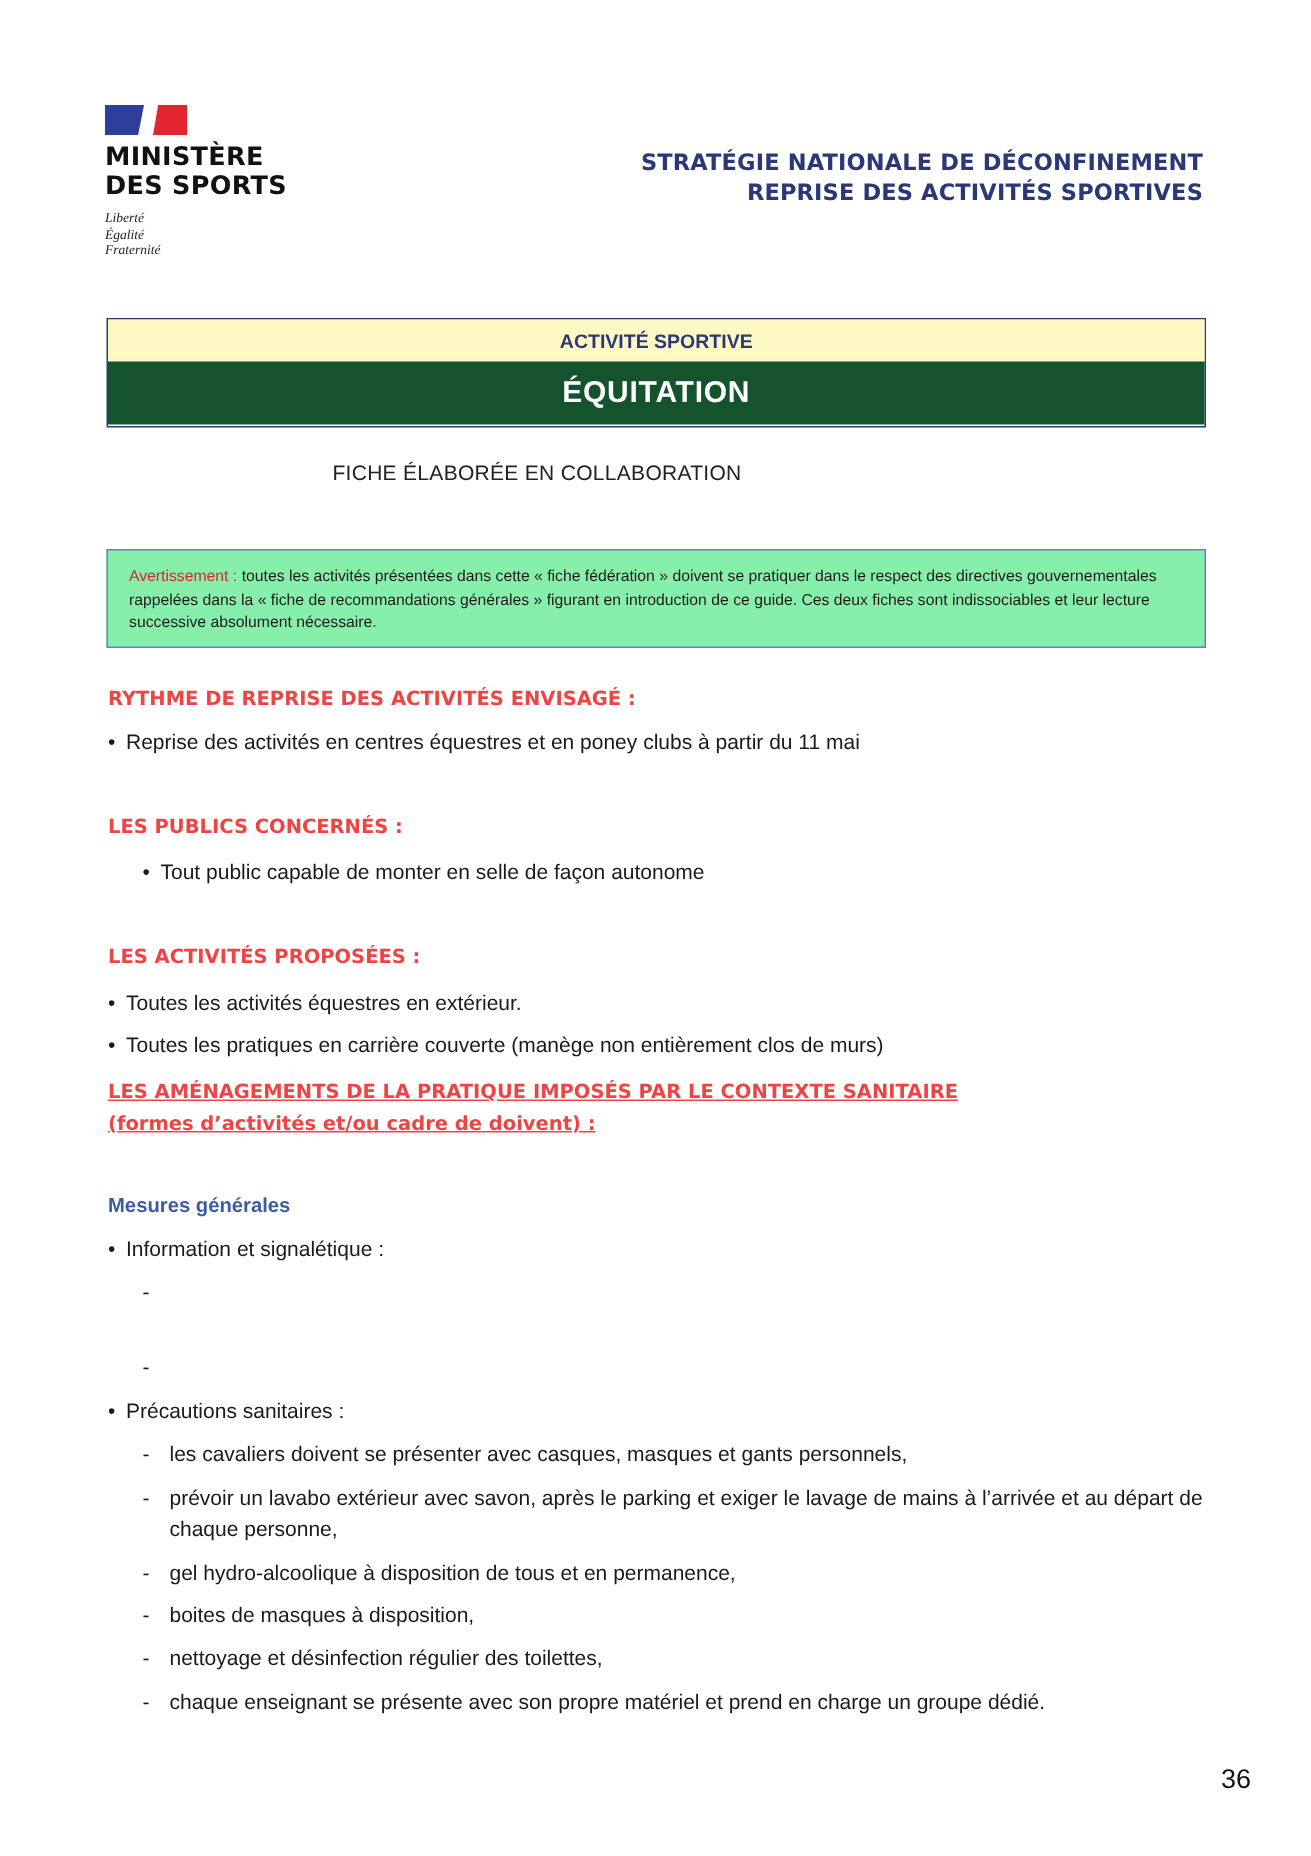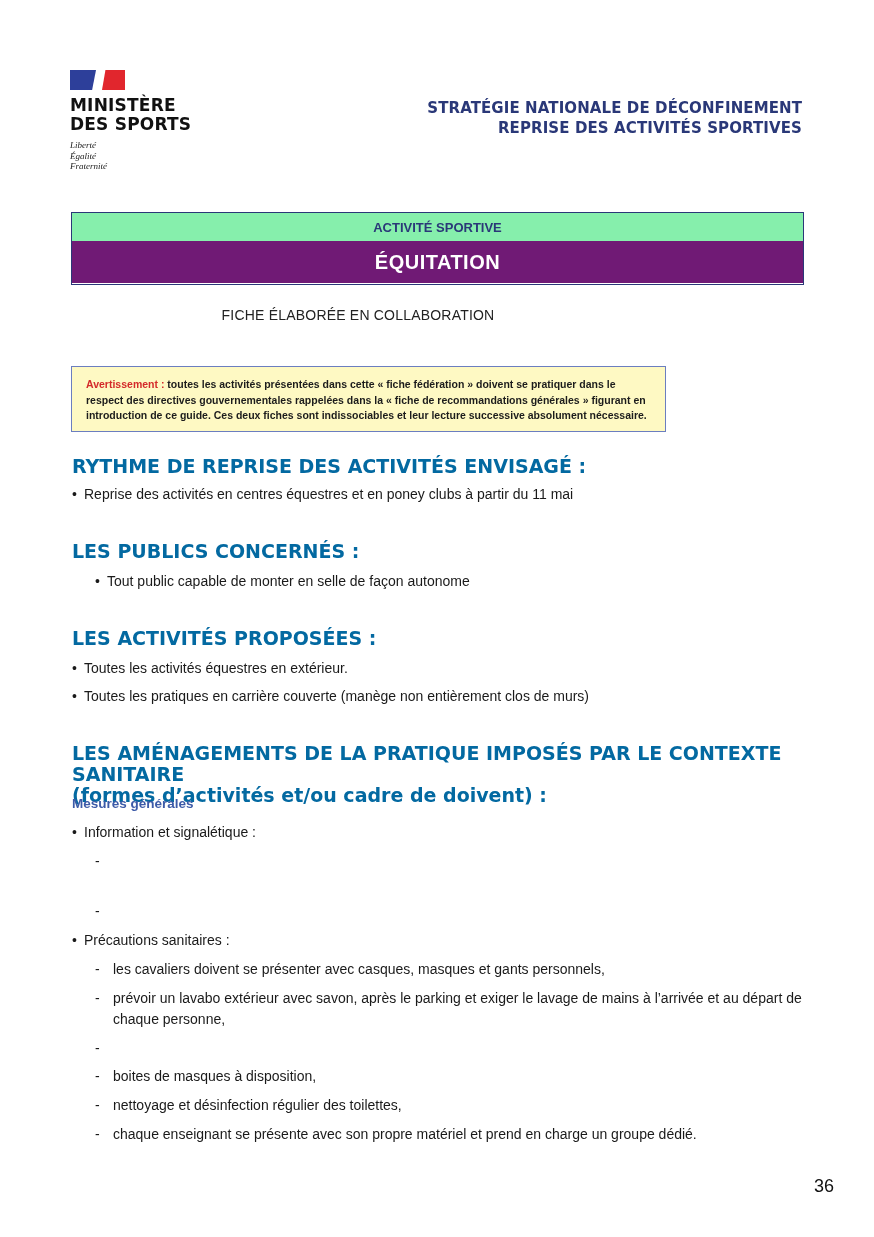--- a/index.html
+++ b/index.html
@@ -12,29 +12,29 @@
     .logo .flag .white { width: 6px; height: 20px; background: #fff; }
     .logo .flag .red { width: 23px; height: 20px; background: #e1262d; clip-path: polygon(15% 0, 100% 0, 100% 100%, 0 100%); }
     .logo .name { font-family: "DejaVu Sans", sans-serif; font-weight: bold; font-size: 17px; line-height: 19px; color: #111; letter-spacing: 0.2px; }
     .logo .motto { font-family: "Liberation Serif", serif; font-style: italic; font-size: 9px; line-height: 10.5px; color: #222; margin-top: 6px; }
 
     .header-right { position: absolute; right: 72px; top: 98px; text-align: right; }
     .header-right .l1, .header-right .l2 { font-family: "DejaVu Sans", sans-serif; font-weight: bold; font-size: 15px; line-height: 20px; color: #2a3878; letter-spacing: 0.1px; }
     .header-right .l3 { font-family: "Liberation Sans", sans-serif; font-size: 16.5px; line-height: 22px; color: #2a3878; margin-top: 6px; letter-spacing: 0.3px; }
 
     .title-box { position: absolute; left: 71px; top: 212px; width: 733px; height: 73px; border: 1.5px solid #2a3878; }
-    .title-box .sub { height: 28px; display: flex; align-items: center; justify-content: center; font-weight: bold; font-size: 13px; color: #2a3878; background: #86efac; }
-    .title-box .main { height: 42px; display: flex; align-items: center; justify-content: center; background: #701a75; color: #fff; font-weight: bold; font-size: 20px; letter-spacing: 0.5px; }
+    .title-box .sub { height: 28px; display: flex; align-items: center; justify-content: center; font-weight: bold; font-size: 13px; color: #2a3878; background: #fef9c3; }
+    .title-box .main { height: 42px; display: flex; align-items: center; justify-content: center; background: #14532d; color: #fff; font-weight: bold; font-size: 20px; letter-spacing: 0.5px; }
 
     .collab { position: absolute; left: 0; width: 716px; top: 305px; text-align: center; font-size: 14px; line-height: 21px; color: #222; letter-spacing: 0.2px; }
 
-    .warning { position: absolute; left: 71px; top: 366px; width: 595px; height: 66px; border: 1.5px solid #6b7ec0; background: #fef9c3; padding: 10px 14px 0 14px; font-size: 10.5px; line-height: 15.5px; font-weight: bold; color: #1c1c1c; }
+    .warning { position: absolute; left: 71px; top: 366px; width: 733px; height: 66px; border: 1.5px solid #6b7ec0; background: #86efac; padding: 10px 14px 0 14px; font-size: 10.5px; line-height: 15.5px; font-weight: normal; color: #1c1c1c; }
     .warning .label { color: #d42a2a; }
 
-    .section-title { position: absolute; left: 72px; font-family: "DejaVu Sans", sans-serif; font-weight: bold; font-size: 19px; line-height: 21px; color: #0369a1; }
+    .section-title { position: absolute; left: 72px; font-family: "DejaVu Sans", sans-serif; font-weight: bold; font-size: 13px; line-height: 21px; color: #ef4444; }
     .subsection-title { position: absolute; left: 72px; font-weight: bold; font-size: 13.5px; color: #3d5ba8; }
 
     .bullet { position: absolute; left: 72px; font-size: 14px; line-height: 21px; color: #1a1a1a; width: 740px; }
     .bullet .dot { display: inline-block; width: 12px; }
     .dash { position: absolute; left: 95px; font-size: 14px; line-height: 21px; color: #1a1a1a; width: 715px; padding-left: 18px; }
     .dash .d { position: absolute; left: 0; top: 0; }
 
     .page-number { position: absolute; right: 40px; top: 1176px; font-size: 18px; font-weight: normal; color: #111; }
   </style>
 </head>
@@ -84,21 +84,21 @@
 </div>
 
 <div class="section-title" style="top:628px;">LES ACTIVITÉS PROPOSÉES :</div>
 <div class="bullet" style="top:658px;">
   <span class="dot">•</span><span>Toutes les activités équestres en extérieur.</span>
 </div>
 <div class="bullet" style="top:686px;">
   <span class="dot">•</span><span>Toutes les pratiques en carrière couverte (manège non entièrement clos de murs)</span>
 </div>
 
-<div class="section-title" style="top:743px;">
+<div class="section-title" style="top:718px;text-decoration:underline;">
   <div>LES AMÉNAGEMENTS DE LA PRATIQUE IMPOSÉS PAR LE CONTEXTE SANITAIRE</div>
   <div>(formes d’activités et/ou cadre de doivent) :</div>
 </div>
 <div class="subsection-title" style="top:796px;">Mesures générales</div>
 
 <div class="bullet" style="top:822px;">
   <span class="dot">•</span><span>Information et signalétique :</span>
 </div>
 <div class="dash" style="top:851px;">
   <span class="d">-</span>
@@ -110,21 +110,21 @@
 <div class="bullet" style="top:930px;">
   <span class="dot">•</span><span>Précautions sanitaires :</span>
 </div>
 <div class="dash" style="top:959px;">
   <span class="d">-</span><span>les cavaliers doivent se présenter avec casques, masques et gants personnels,</span>
 </div>
 <div class="dash" style="top:988px;">
   <span class="d">-</span><span>prévoir un lavabo extérieur avec savon, après le parking et exiger le lavage de mains à l’arrivée et au départ de chaque personne,</span>
 </div>
 <div class="dash" style="top:1038px;">
-  <span class="d">-</span>
+  <span class="d">-</span><span>gel hydro-alcoolique à disposition de tous et en permanence,</span>
 </div>
 <div class="dash" style="top:1066px;">
   <span class="d">-</span><span>boites de masques à disposition,</span>
 </div>
 <div class="dash" style="top:1095px;">
   <span class="d">-</span><span>nettoyage et désinfection régulier des toilettes,</span>
 </div>
 <div class="dash" style="top:1124px;">
   <span class="d">-</span><span>chaque enseignant se présente avec son propre matériel et prend en charge un groupe dédié.</span>
 </div>

